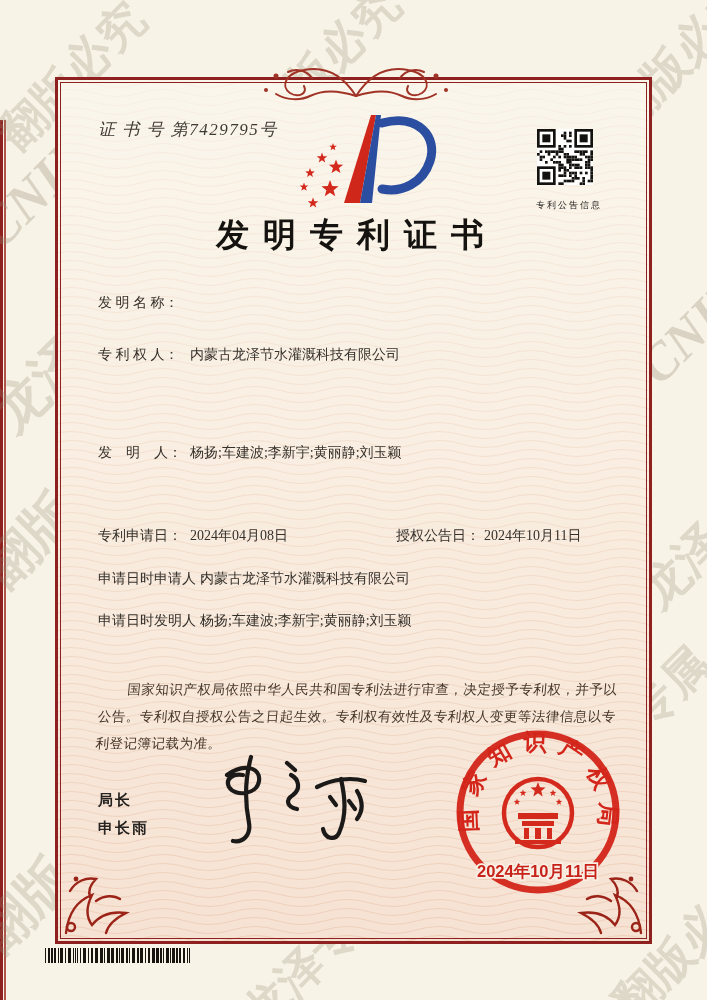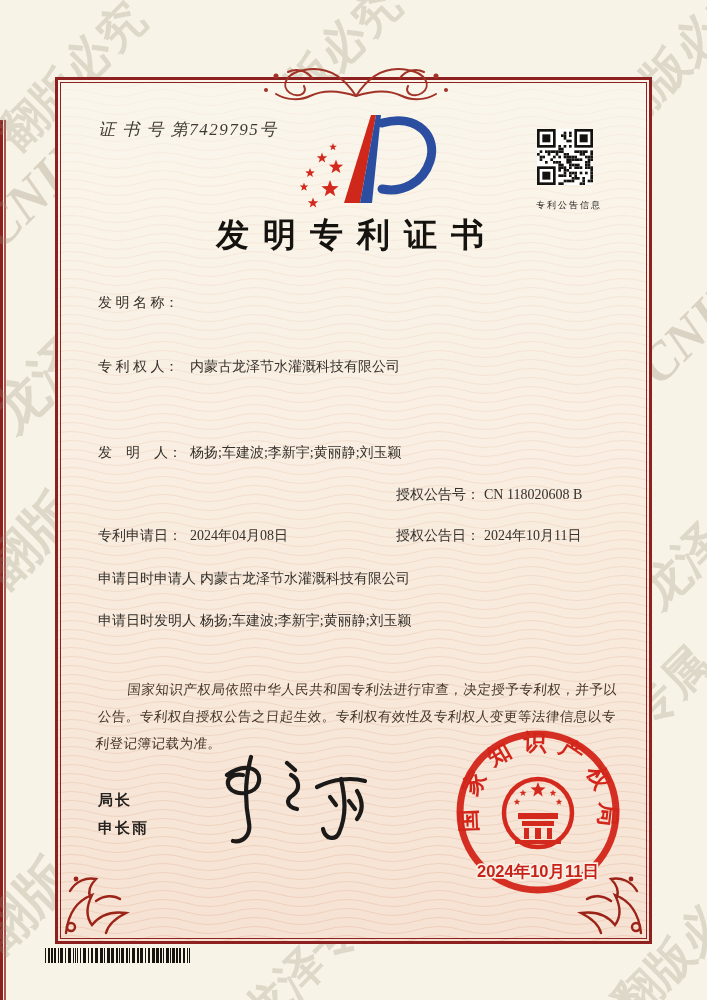--- a/index.html
+++ b/index.html
@@ -356,31 +356,27 @@
             <rect x="2" y="16" width="3" height="3" fill="#141210"></rect>
           </svg>
         <div class="qr-caption">专利公告信息</div>
       </div>
 
       <div class="abs title">发明专利证书</div>
 
       <div class="row" style="top:212px">
         <span class="lbl">发 明 名 称：</span>
       </div>
-      <div class="row" style="top:276px">
+      <div class="row" style="top:264px">
         <span class="lbl">专 利 权 人：</span>
         <span>内蒙古龙泽节水灌溉科技有限公司</span>
       </div>
       <div class="row" style="top:362px">
         <span class="lbl">发　明　人：</span>
         <span>杨扬;车建波;李新宇;黄丽静;刘玉颖</span>
-      </div>
-      <div class="row rcol" style="top:404px">
-        <span class="lbl">授权公告号：</span>
-        <span>CN 118020608 B</span>
       </div>
       <div class="row" style="top:445px;width:240px">
         <span class="lbl">专利申请日：</span>
         <span>2024年04月08日</span>
       </div>
       <div class="row rcol" style="top:445px">
         <span class="lbl">授权公告日：</span>
         <span>2024年10月11日</span>
       </div>
       <div class="row long" style="top:488px">

